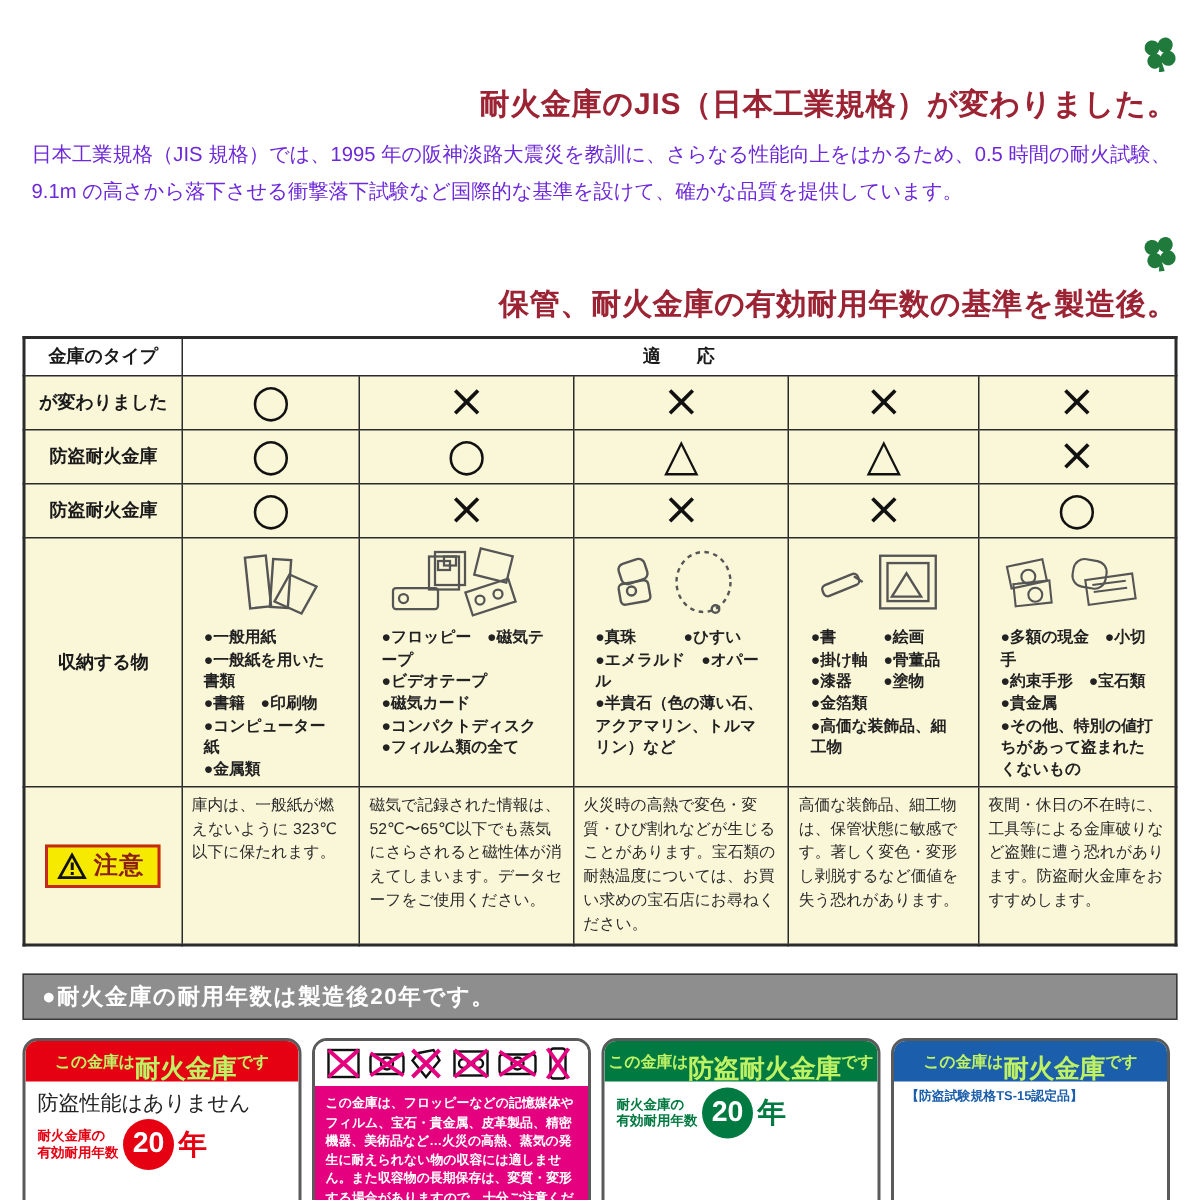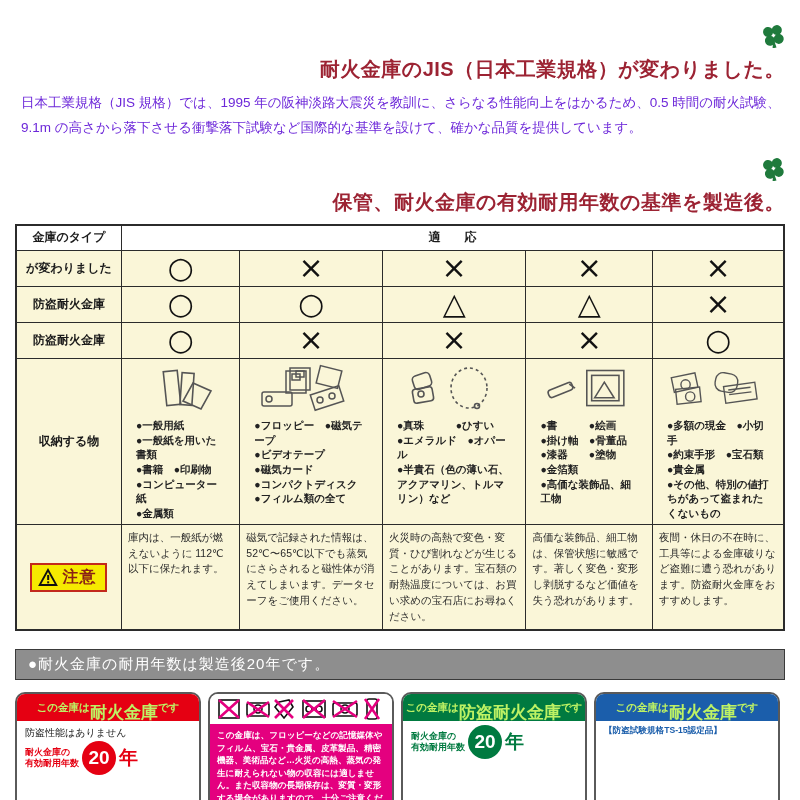--- a/index.html
+++ b/index.html
@@ -22,31 +22,31 @@
             font-family:"DejaVu Sans",sans-serif; }
   td.store { vertical-align:top; padding:3px 14px; height:142px; }
   .sicon { height:56px; display:flex; align-items:center; justify-content:center; }
   .items { font-size:10.5px; line-height:1.4; white-space:pre-line; font-weight:bold; color:#222; }
   td.caut { vertical-align:top; padding:5px 6px; font-size:10.5px; line-height:1.5; color:#2a2a2a; height:72px; }
   .cbadge-wrap { display:flex; justify-content:center; height:100%; }
   .cbadge { display:inline-flex; align-items:center; gap:4px; background:#f6ea00;
             border:2px solid #c3291c; padding:2px 9px 2px 6px; }
   .cbadge .ctext { font-size:16px; font-weight:bold; color:#8a2015; letter-spacing:1px; }
 
-  .graybar { background:#8e8e8e; border:1px solid #3a3a3a; color:#fff; font-weight:normal;
+  .graybar { background:#8e8e8e; border:1px solid #3a3a3a; color:#fff; font-weight:bold;
              font-size:15px; letter-spacing:1px; padding:5px 12px; margin:2px 0 12px 0; }
 
   .badges { display:flex; gap:7px; margin-top:6px; }
   .badge { width:186px; height:132px; box-sizing:border-box; border:2px solid #5a5a5a;
            border-radius:10px; overflow:hidden; background:#fff; position:relative; flex:0 0 auto; }
   .bh { height:27px; display:flex; align-items:center; justify-content:center; color:#bef264; }
   .bh-red { background:#e50012; } .bh-green { background:#007a40; } .bh-blue { background:#1b5eab; }
   .bh-s { font-size:10.5px; font-weight:bold; } .bh-b { font-size:17px; font-weight:bold;margin-top:10px; }
   .bb { position:relative; height:103px; box-sizing:border-box; padding:3px 6px; }
-  .bnote { font-size:10px; line-height:1.3; color:#222; margin:2px 0 2px 2px; }
+  .bnote { font-size:14px; line-height:1.3; color:#222; margin:2px 0 2px 2px; }
   .bnote-sm { font-size:7.3px; line-height:1.35; color:#222; margin:1px 0 1px 2px; }
   .cert { font-size:8.6px; font-weight:bold; color:#1b5eab; margin:1px 0 1px 2px; }
   .liferow { display:flex; align-items:center; gap:3px; margin:1px 0 2px 2px; }
   .lifelabel { white-space:pre-line; font-size:9px; font-weight:bold; line-height:1.25; }
   .c-red { color:#e50012; } .c-green { color:#007a40; }
   .circle { border-radius:50%; color:#fff; font-weight:bold; display:flex; align-items:center;
             justify-content:center; }
   .circ-lg { width:34px; height:34px; font-size:19px; }
   .bg-red { background:#e50012; } .bg-green { background:#007a40; }
   .unit-lg { font-size:19px; font-weight:bold; }
@@ -215,21 +215,21 @@
           <span class="cbadge">
             <svg width="20" height="19" viewBox="0 0 24 22">
               <path d="M12 2 L22 20 H2 Z" fill="none" stroke="#111" stroke-width="2.2"></path>
               <rect x="11" y="8" width="2.4" height="6" fill="#111"></rect>
               <rect x="11" y="15.6" width="2.4" height="2.4" fill="#111"></rect>
             </svg>
             <span class="ctext">注意</span>
           </span>
         </div>
       </td>
-      <td class="caut creamy">庫内は、一般紙が燃えないように 112℃以下に保たれます。</td>
+      <td class="caut creamy">庫内は、一般紙が燃えないように 323℃以下に保たれます。</td>
       <td class="caut creamy">磁気で記録された情報は、52℃〜65℃以下でも蒸気にさらされると磁性体が消えてしまいます。データセーフをご使用ください。</td>
       <td class="caut creamy">火災時の高熱で変色・変質・ひび割れなどが生じることがあります。宝石類の耐熱温度については、お買い求めの宝石店にお尋ねください。</td>
       <td class="caut creamy">高価な装飾品、細工物は、保管状態に敏感です。著しく変色・変形し剥脱するなど価値を失う恐れがあります。</td>
       <td class="caut creamy">夜間・休日の不在時に、工具等による金庫破りなど盗難に遭う恐れがあります。防盗耐火金庫をおすすめします。</td>
     </tr>
   </tbody>
     </table>
 
   <div class="graybar">●耐火金庫の耐用年数は製造後20年です。</div>
 

